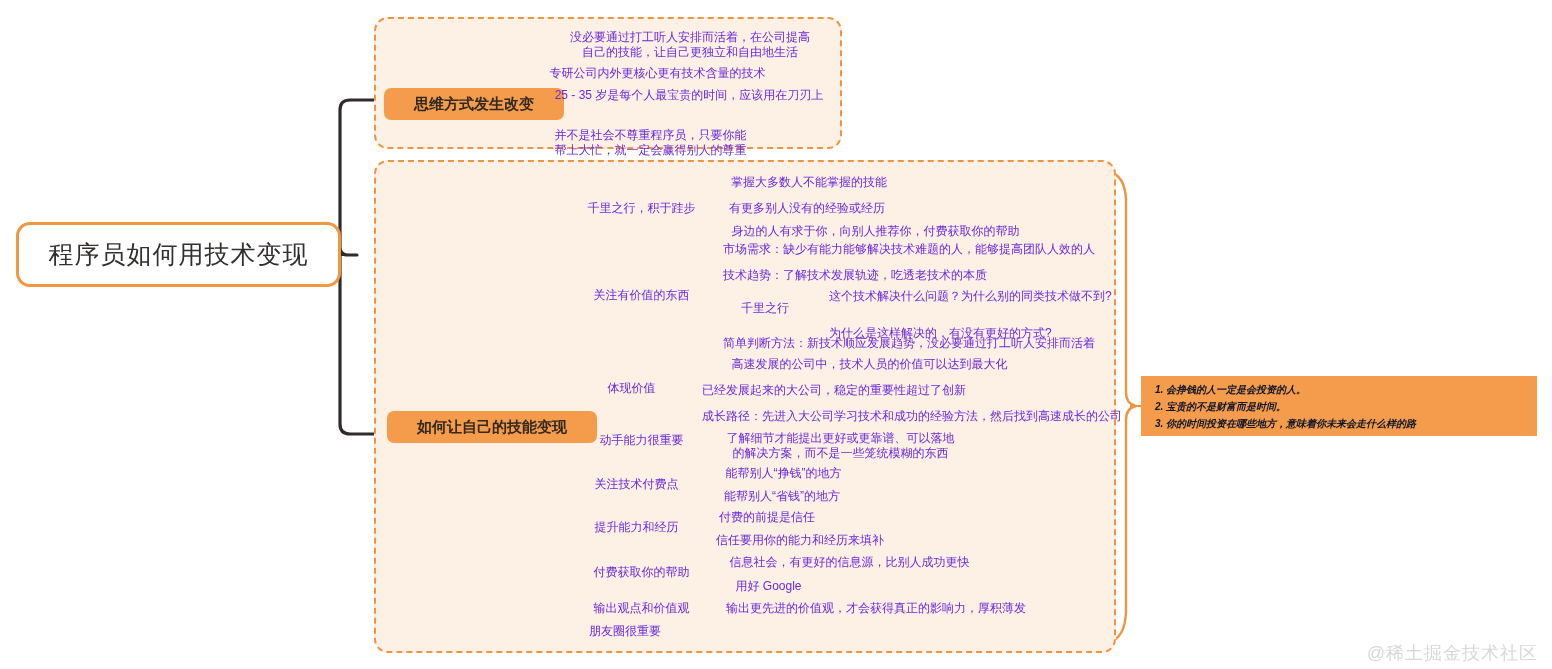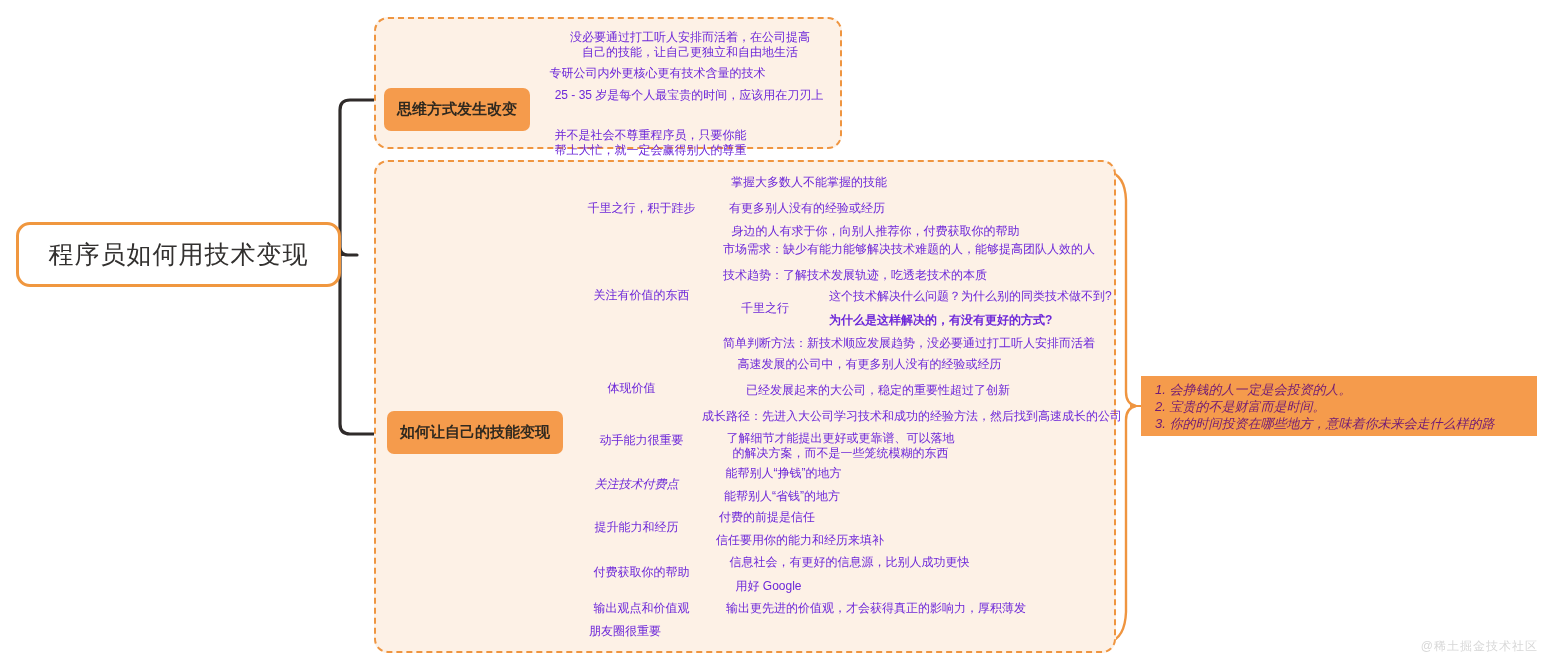--- a/index.html
+++ b/index.html
@@ -25,46 +25,46 @@
     position:absolute;border:2px dashed #ef9540;border-radius:14px;
     background:#fdf1e6;box-sizing:border-box;
   }
   #group-1{left:374px;top:17px;width:468px;height:132px;}
   #group-2{left:374px;top:160px;width:742px;height:493px;}
 
   
   .branch-node{
     position:absolute;background:#f59b4c;border-radius:7px;
     display:flex;align-items:center;justify-content:center;
-    padding:0 13px;height:43px;box-sizing:border-box;
+    padding:0 30px;height:32px;box-sizing:border-box;
   }
   .branch-node span{font-size:15px;color:#30291f;white-space:nowrap;font-weight:600;}
   #branch-1{left:384px;top:88px;}
   #branch-2{left:387px;top:411px;}
 
   
   .tnode{
     position:absolute;font-size:12px;line-height:15px;
     color:#6d28d9;white-space:pre;
   }
   .tnode.center{text-align:center;}
 
   
   .summary{
     position:absolute;left:1141px;top:376px;width:396px;height:60px;
     background:#f59b4c;box-sizing:border-box;padding:5px 12px 5px 14px;
   }
   .summary div{
-    font-size:13px;line-height:17px;color:#701a75;font-style:italic;
-    font-weight:400;white-space:nowrap;
+    font-size:10px;line-height:17px;color:#0f172a;font-style:italic;
+    font-weight:700;white-space:nowrap;
   }
 
   
   .watermark{
-    position:absolute;right:14px;bottom:14px;font-size:12px;color:#d8d8d8;
+    position:absolute;right:14px;bottom:4px;font-size:18px;color:#d8d8d8;
     letter-spacing:1px;
   }
 </style>
 </head>
 <body>
 
 <div class="canvas">
 
   <svg class="wires" viewBox="0 0 1552 669">
 
@@ -194,33 +194,33 @@
   <div class="tnode center" style="left:583px;top:201px;width:117px;">千里之行，积于跬步</div>
   <div class="tnode center" style="left:723px;top:175px;width:172px;">掌握大多数人不能掌握的技能</div>
   <div class="tnode center" style="left:723px;top:201px;width:168px;">有更多别人没有的经验或经历</div>
   <div class="tnode center" style="left:723px;top:224px;width:305px;">身边的人有求于你，向别人推荐你，付费获取你的帮助</div>
 
   <div class="tnode center" style="left:583px;top:288px;width:117px;">关注有价值的东西</div>
   <div class="tnode center" style="left:723px;top:242px;width:360px;">市场需求：缺少有能力能够解决技术难题的人，能够提高团队人效的人</div>
   <div class="tnode center" style="left:723px;top:268px;width:239px;">技术趋势：了解技术发展轨迹，吃透老技术的本质</div>
   <div class="tnode center" style="left:723px;top:301px;width:84px;">千里之行</div>
   <div class="tnode center" style="left:829px;top:289px;width:261px;">这个技术解决什么问题？为什么别的同类技术做不到?</div>
-  <div class="tnode center" style="left:829px;top:313px;width:210px;font-weight:bold;">为什么是这样解决的，有没有更好的方式?</div>
+  <div class="tnode center" style="left:829px;top:326px;width:210px;">为什么是这样解决的，有没有更好的方式?</div>
   <div class="tnode center" style="left:723px;top:336px;width:366px;">简单判断方法：新技术顺应发展趋势，没必要通过打工听人安排而活着</div>
 
   <div class="tnode center" style="left:583px;top:381px;width:97px;">体现价值</div>
-  <div class="tnode center" style="left:702px;top:357px;width:335px;">高速发展的公司中，有更多别人没有的经验或经历</div>
-  <div class="tnode center" style="left:702px;top:383px;width:243px;margin-left:44px;">已经发展起来的大公司，稳定的重要性超过了创新</div>
+  <div class="tnode center" style="left:702px;top:357px;width:335px;">高速发展的公司中，技术人员的价值可以达到最大化</div>
+  <div class="tnode center" style="left:702px;top:383px;width:243px;">已经发展起来的大公司，稳定的重要性超过了创新</div>
   <div class="tnode center" style="left:702px;top:409px;width:388px;">成长路径：先进入大公司学习技术和成功的经验方法，然后找到高速成长的公司</div>
 
   <div class="tnode center" style="left:583px;top:433px;width:117px;">动手能力很重要</div>
   <div class="tnode center" style="left:723px;top:431px;width:235px;">了解细节才能提出更好或更靠谱、可以落地
 的解决方案，而不是一些笼统模糊的东西</div>
 
-  <div class="tnode center" style="left:583px;top:477px;width:107px;font-style:italic;">关注技术付费点</div>
+  <div class="tnode center" style="left:583px;top:477px;width:107px;">关注技术付费点</div>
   <div class="tnode center" style="left:712px;top:466px;width:143px;">能帮别人“挣钱”的地方</div>
   <div class="tnode center" style="left:712px;top:489px;width:140px;">能帮别人“省钱”的地方</div>
 
   <div class="tnode center" style="left:583px;top:520px;width:107px;">提升能力和经历</div>
   <div class="tnode center" style="left:712px;top:510px;width:110px;">付费的前提是信任</div>
   <div class="tnode center" style="left:712px;top:533px;width:176px;">信任要用你的能力和经历来填补</div>
 
   <div class="tnode center" style="left:583px;top:565px;width:117px;">付费获取你的帮助</div>
   <div class="tnode center" style="left:722px;top:555px;width:255px;">信息社会，有更好的信息源，比别人成功更快</div>
   <div class="tnode center" style="left:722px;top:579px;width:93px;">用好 Google</div>

